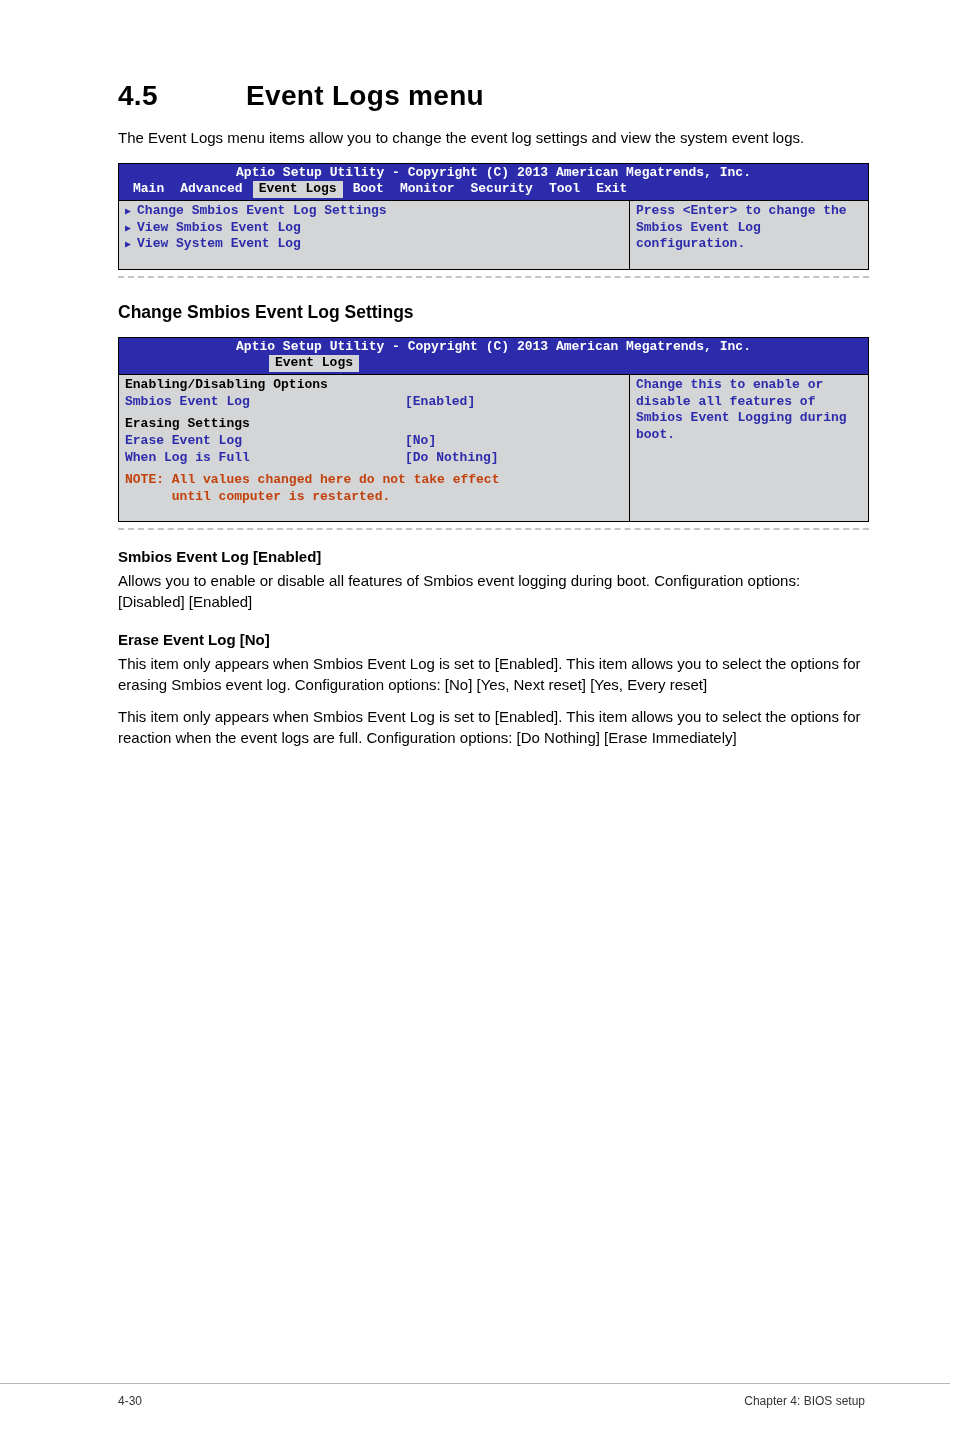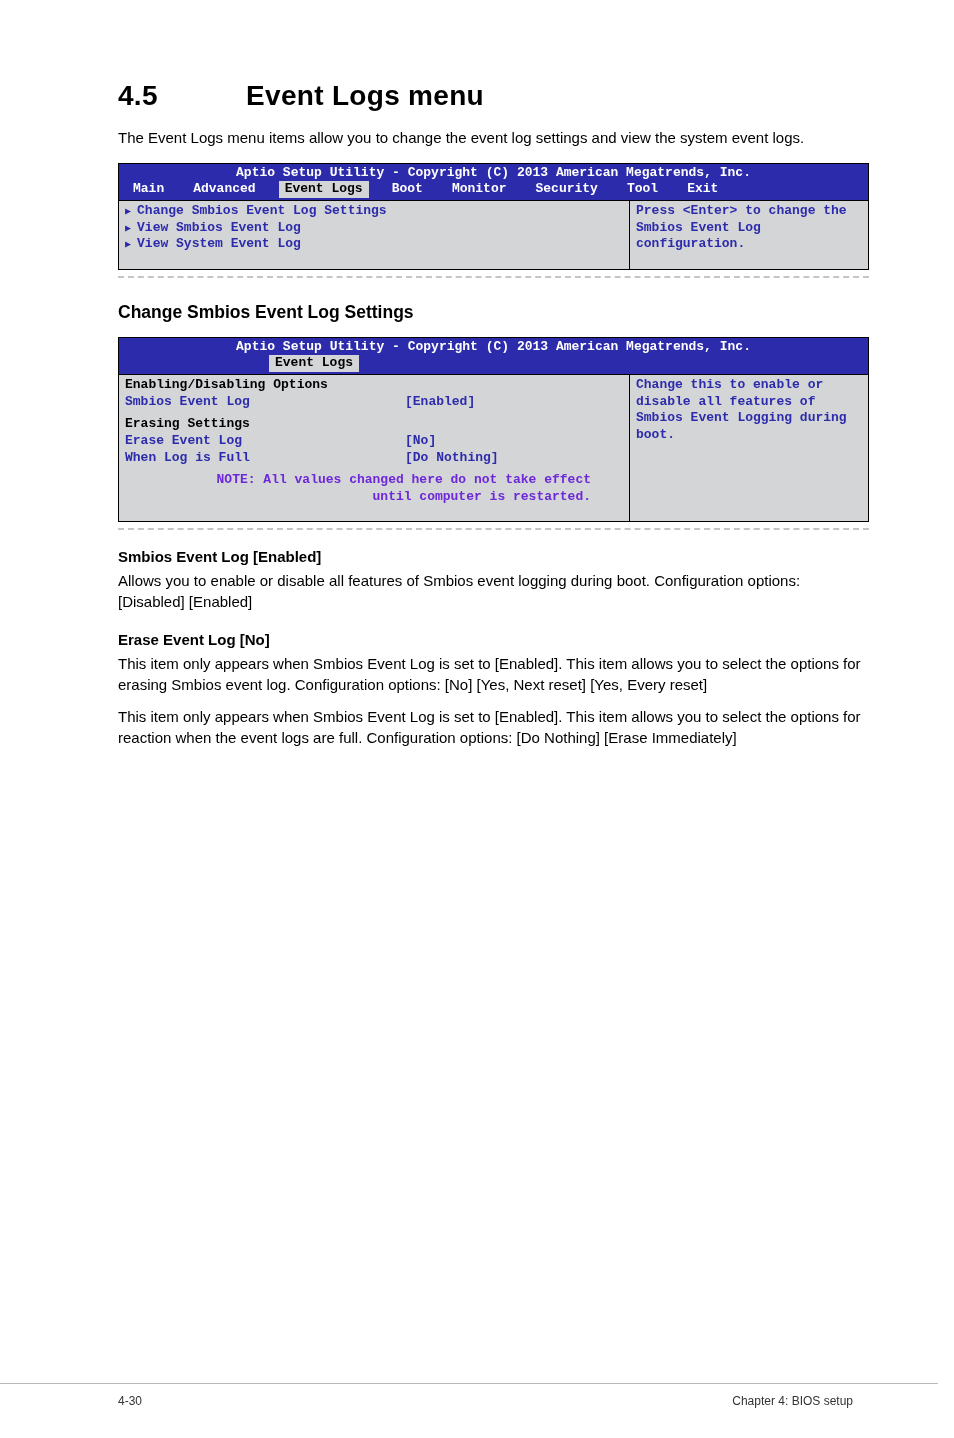--- a/index.html
+++ b/index.html
@@ -57,21 +57,21 @@
     background: #2c2bab;
     color: #fff;
     text-align: center;
     padding: 1px 0 0 0;
   }
   .bios-tabs {
     background: #2c2bab;
     color: #fff;
     display: flex;
     padding: 0 0 2px 8px;
-    gap: 17px;
+    gap: 4px;
   }
   .bios-tabs span {
     padding: 0 6px;
     white-space: pre;
   }
   .bios-tabs .active {
     background: #d4d5d7;
     color: #000000;
     font-family: Liberation Mono, monospace;
   }
@@ -104,35 +104,34 @@
   }
   .bios-row .tri {
     color: #2c2bab;
     margin-right: 6px;
     font-size: 10px;
   }
   .bios-row.link { color: #2c2bab; }
   .bios-row.head { color: #000; }
   .gap6 { height: 6px; }
   .note-line {
-    color: #6d28d9;
-    white-space: pre;
-    text-align: right;
+    color: #c2410c;
+    white-space: pre;
   }
   .tear {
     height: 0;
     border-bottom: 2px dashed #c4c5c7;
     margin: 0 0 0 0;
   }
 
   
   .footer {
     position: absolute;
     left: 0;
-    right: 16px;
+    right: 4px;
     bottom: 30px;
     padding: 10px 85px 0 118px;
     border-top: 1px solid #b9b9b9;
     display: flex;
     justify-content: space-between;
     font-size: 12px;
     color: #333;
   }
 </style>
 </head>

